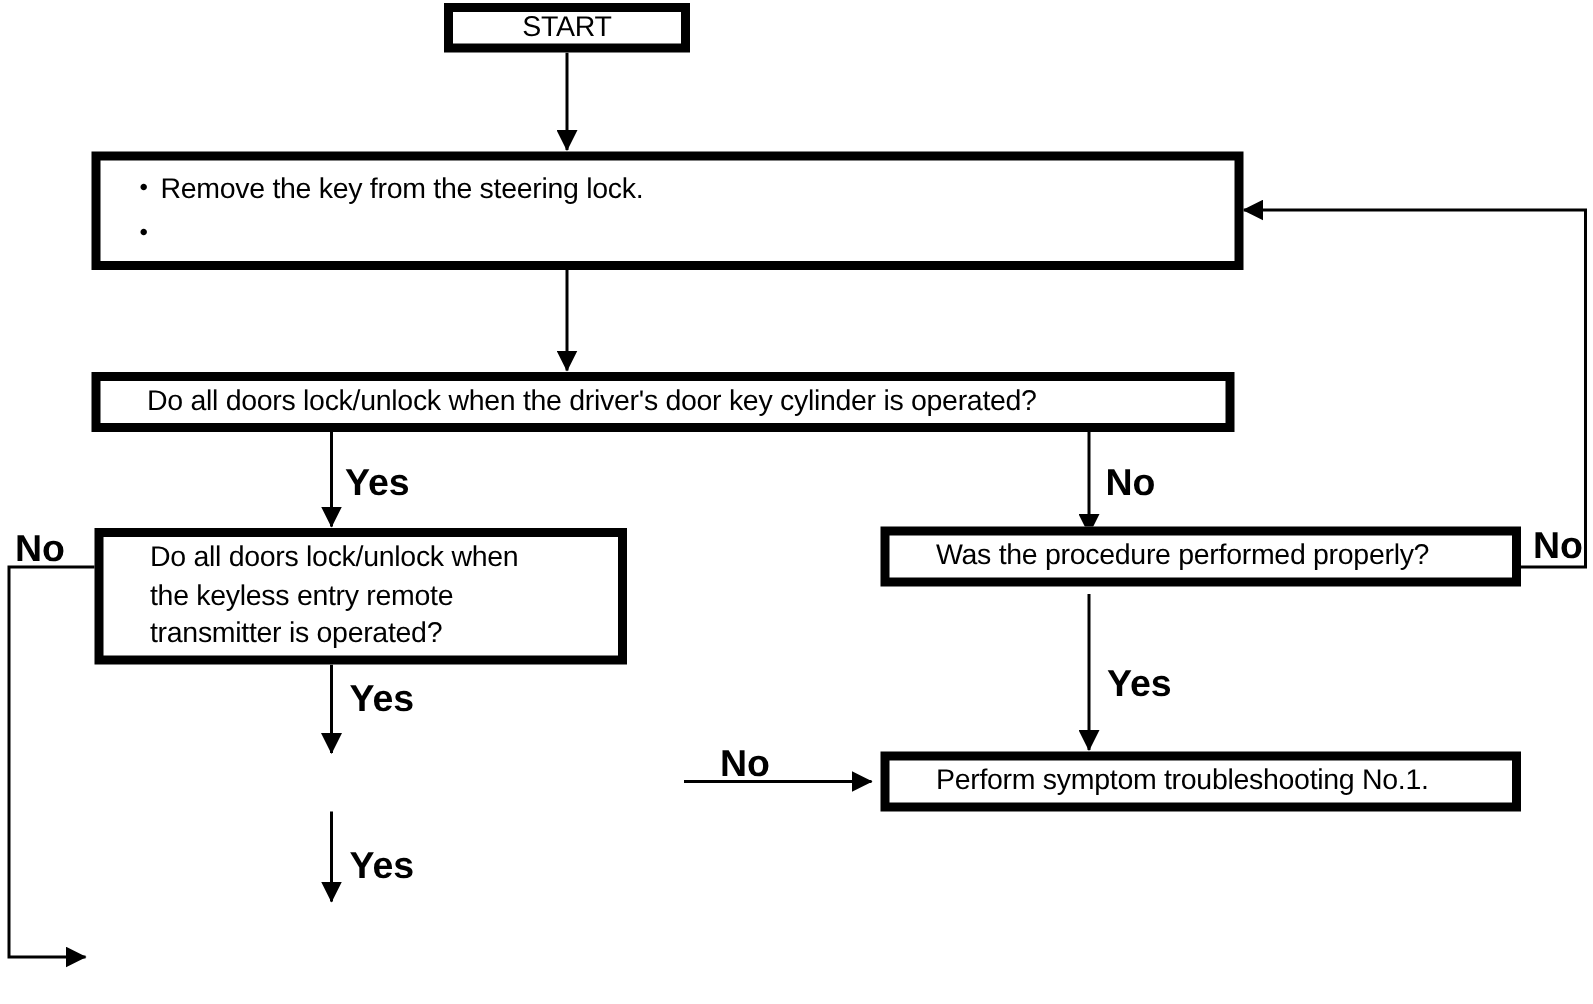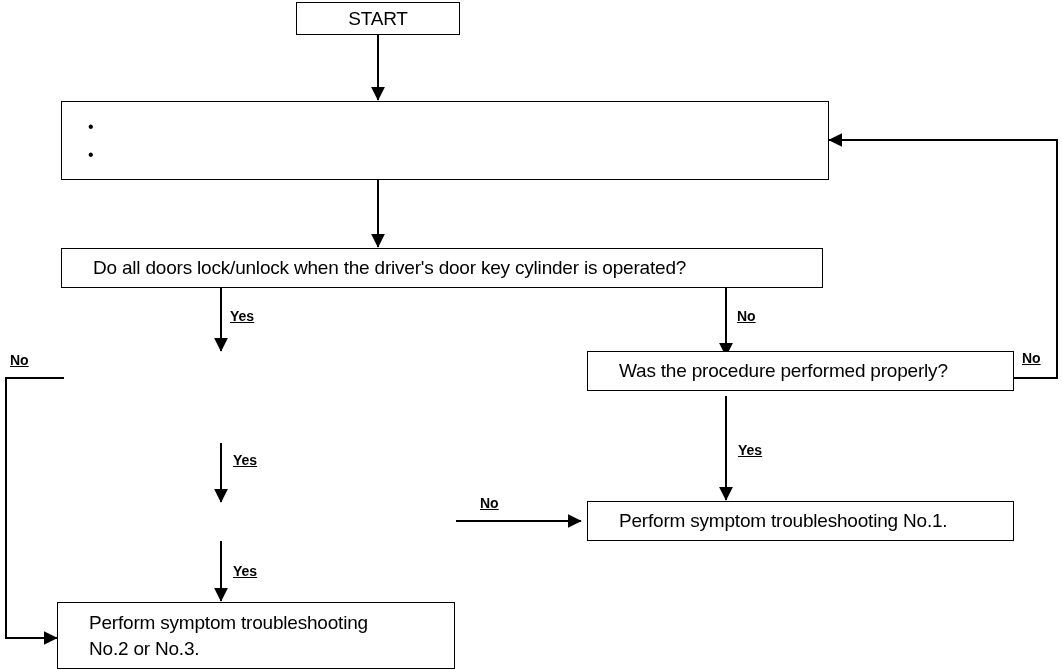--- a/index.html
+++ b/index.html
@@ -19,21 +19,21 @@
     position: absolute;
     left: 0;
     top: 0;
     width: 1062px;
     height: 669px;
     pointer-events: none;
   }
   .node {
     position: absolute;
     box-sizing: border-box;
-    border: 1px solid #000000;
+    border: 6px solid #000000;
     background: #ffffff;
     color: #000000;
     display: flex;
     flex-direction: column;
     justify-content: center;
     font-size: 19px;
     line-height: 1.35;
     letter-spacing: -0.2px;
     z-index: 2;
   }
@@ -56,27 +56,26 @@
     margin: 4px 0;
   }
   .bullet-dot {
     width: 14px;
     flex: 0 0 14px;
     font-size: 16px;
     line-height: 1.45;
   }
   .edge-label {
     position: absolute;
-    font-size: 14px;
+    font-size: 25px;
     font-weight: bold;
     color: #000000;
     letter-spacing: 0px;
     z-index: 3;
     white-space: nowrap;
-    text-decoration: underline;
   }
 </style>
 </head>
 <body>
 
 <div id="canvas">
 
   <svg id="connectors" viewBox="0 0 1062 669" width="1062" height="669">
     <defs>
       <marker id="arrow" viewBox="0 0 10 10" refX="9.5" refY="5" markerWidth="7" markerHeight="7" orient="auto-start-reverse">
@@ -106,45 +105,47 @@
   </svg>
 
   <div class="node center" style="left:296px; top:2px; width:164px; height:33px;">
     <span class="txt">START</span>
   </div>
 
   <div class="node" style="left:61px; top:101px; width:768px; height:79px;">
     <div class="bullet-list">
       <div class="bullet-row">
         <span class="bullet-dot">•</span>
+        <span class="txt">Remove the key from the steering lock.</span>
       </div>
       <div class="bullet-row">
         <span class="bullet-dot">•</span>
       </div>
     </div>
   </div>
 
   <div class="node pad-l" style="left:61px; top:248px; width:762px; height:40px;">
     <span class="txt">Do all doors lock/unlock when the driver's door key cylinder is operated?</span>
   </div>
 
+  <div class="node pad-l" style="left:63px; top:352px; width:355px; height:91px;">
+    <span class="txt">Do all doors lock/unlock when
+the keyless entry remote
+transmitter is operated?</span>
+  </div>
 
   <div class="node pad-l" style="left:587px; top:351px; width:427px; height:40px;">
     <span class="txt">Was the procedure performed properly?</span>
   </div>
 
 
   <div class="node pad-l" style="left:587px; top:501px; width:427px; height:40px;">
     <span class="txt">Perform symptom troubleshooting No.1.</span>
   </div>
 
-  <div class="node pad-l" style="left:57px; top:602px; width:398px; height:67px;">
-    <span class="txt">Perform symptom troubleshooting
-No.2 or No.3.</span>
-  </div>
 
   <div class="edge-label" style="left:230px; top:308px;">Yes</div>
 
   <div class="edge-label" style="left:737px; top:308px;">No</div>
 
   <div class="edge-label" style="left:10px; top:352px;">No</div>
 
   <div class="edge-label" style="left:233px; top:452px;">Yes</div>
 
   <div class="edge-label" style="left:1022px; top:350px;">No</div>

